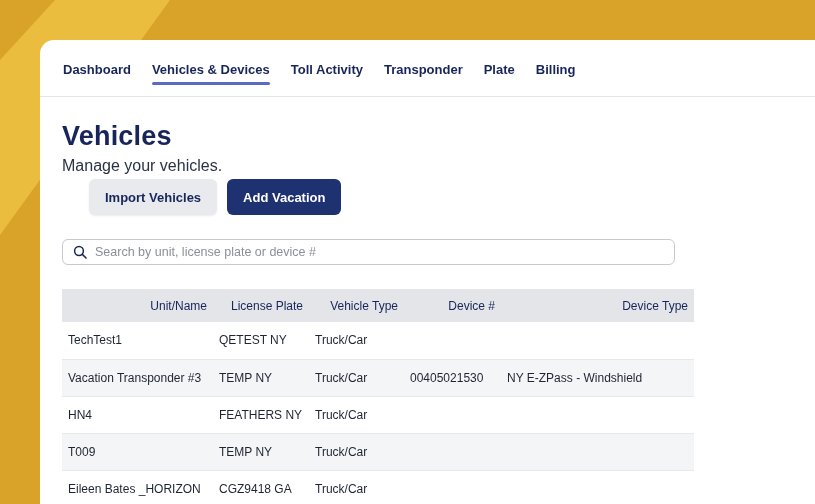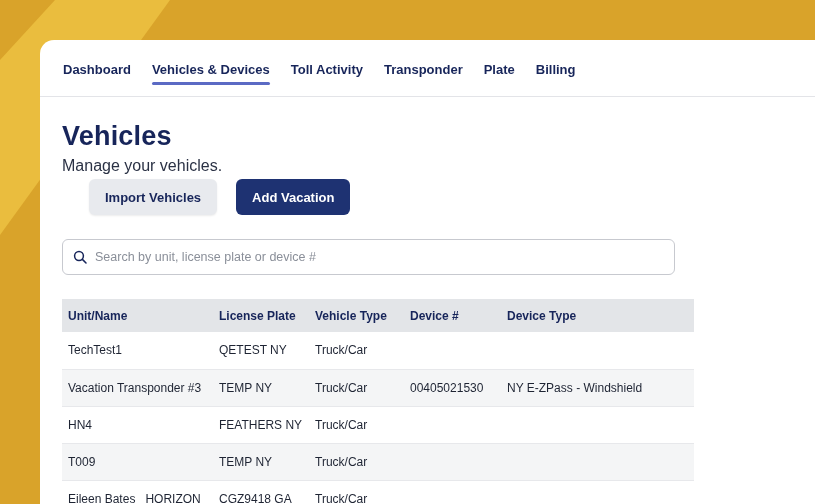--- a/index.html
+++ b/index.html
@@ -48,49 +48,49 @@
   }
   
   .content{padding:0 22px;}
   .page-head{
     display:flex; align-items:flex-start; justify-content:space-between;
     margin-top:24px;
     flex-direction:column;
   }
   .page-title{font-size:27px; font-weight:700; color:var(--navy); letter-spacing:.2px;}
   .page-sub{font-size:16px; color:#2b3245; margin-top:5px;}
-  .head-actions{display:flex; gap:19px; margin-top:4px;padding-left:27px;}
+  .head-actions{display:flex; gap:10px; margin-top:4px;padding-left:27px;}
   .btn{
     height:36px; padding:0 16px; border:none; border-radius:6px;
     font-family:inherit; font-size:13px; font-weight:700; cursor:pointer;
     display:flex; align-items:center;
   }
   .btn-light{background:var(--btn-light); color:var(--navy); box-shadow:0 1px 2px rgba(0,0,0,.08);}
   .btn-dark{background:var(--btn-dark); color:#ffffff;}
   
   .search-wrap{
-    margin-top:24px; width:613px; height:36px;
+    margin-top:24px; width:613px; height:26px;
     border:1px solid #C7C9CF; border-radius:6px;
     display:flex; align-items:center; padding:0 10px; background:#fff;
   }
   .search-wrap svg{flex:0 0 auto;}
   .search-input{
     border:none; outline:none; flex:1; margin-left:8px;
     font-family:inherit; font-size:12.5px; color:#333;
   }
   .search-input::placeholder{color:#8A8F99;}
   
   .table{
     margin-top:24px; width:632px;
     border-collapse:collapse; table-layout:fixed;
     font-size:12px;
   }
   .table th{
     background:var(--header-row); color:var(--navy);
-    text-align:left; font-weight:700; height:33px; padding:0 6px 0 6px;
+    text-align:right; font-weight:400; height:33px; padding:0 6px 0 6px;
   }
   .table th:first-child, .table td:first-child{padding-left:6px;}
   .table td{
     color:#1E2433; height:37px; padding:0 6px;
     border-bottom:1px solid #E7E8EB;
     overflow:hidden; white-space:nowrap; text-overflow:ellipsis;
   }
   .table tbody tr:nth-child(even){background:var(--alt-row);}
   .col-unit{width:151px;}
   .col-plate{width:96px;}

